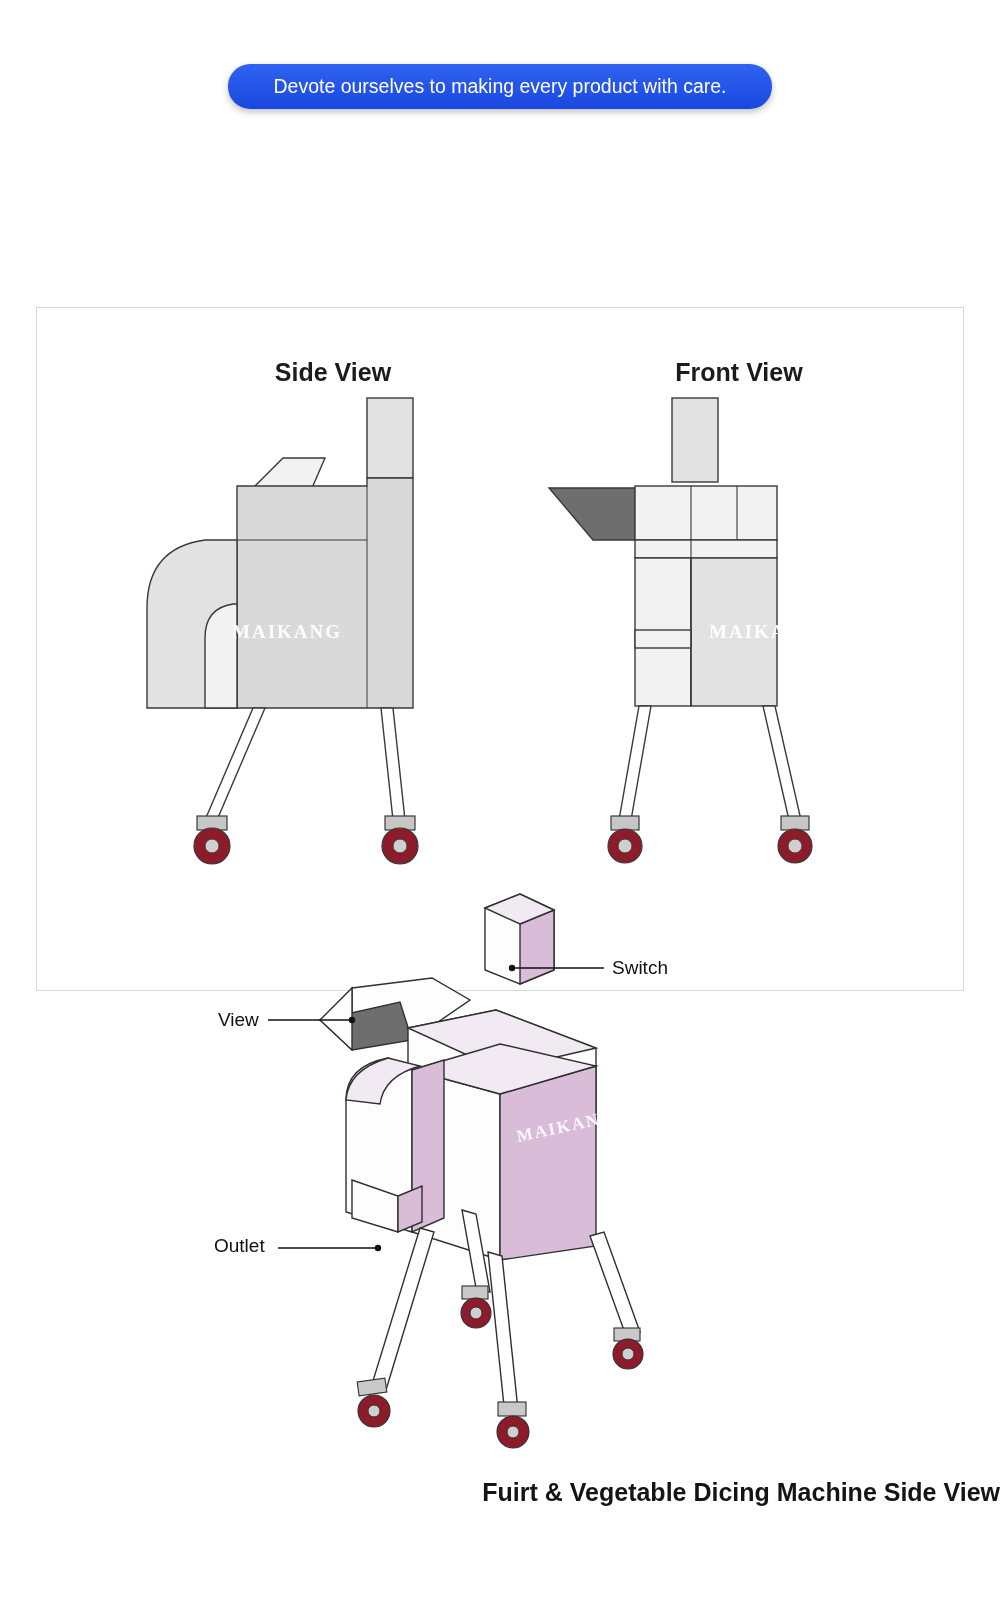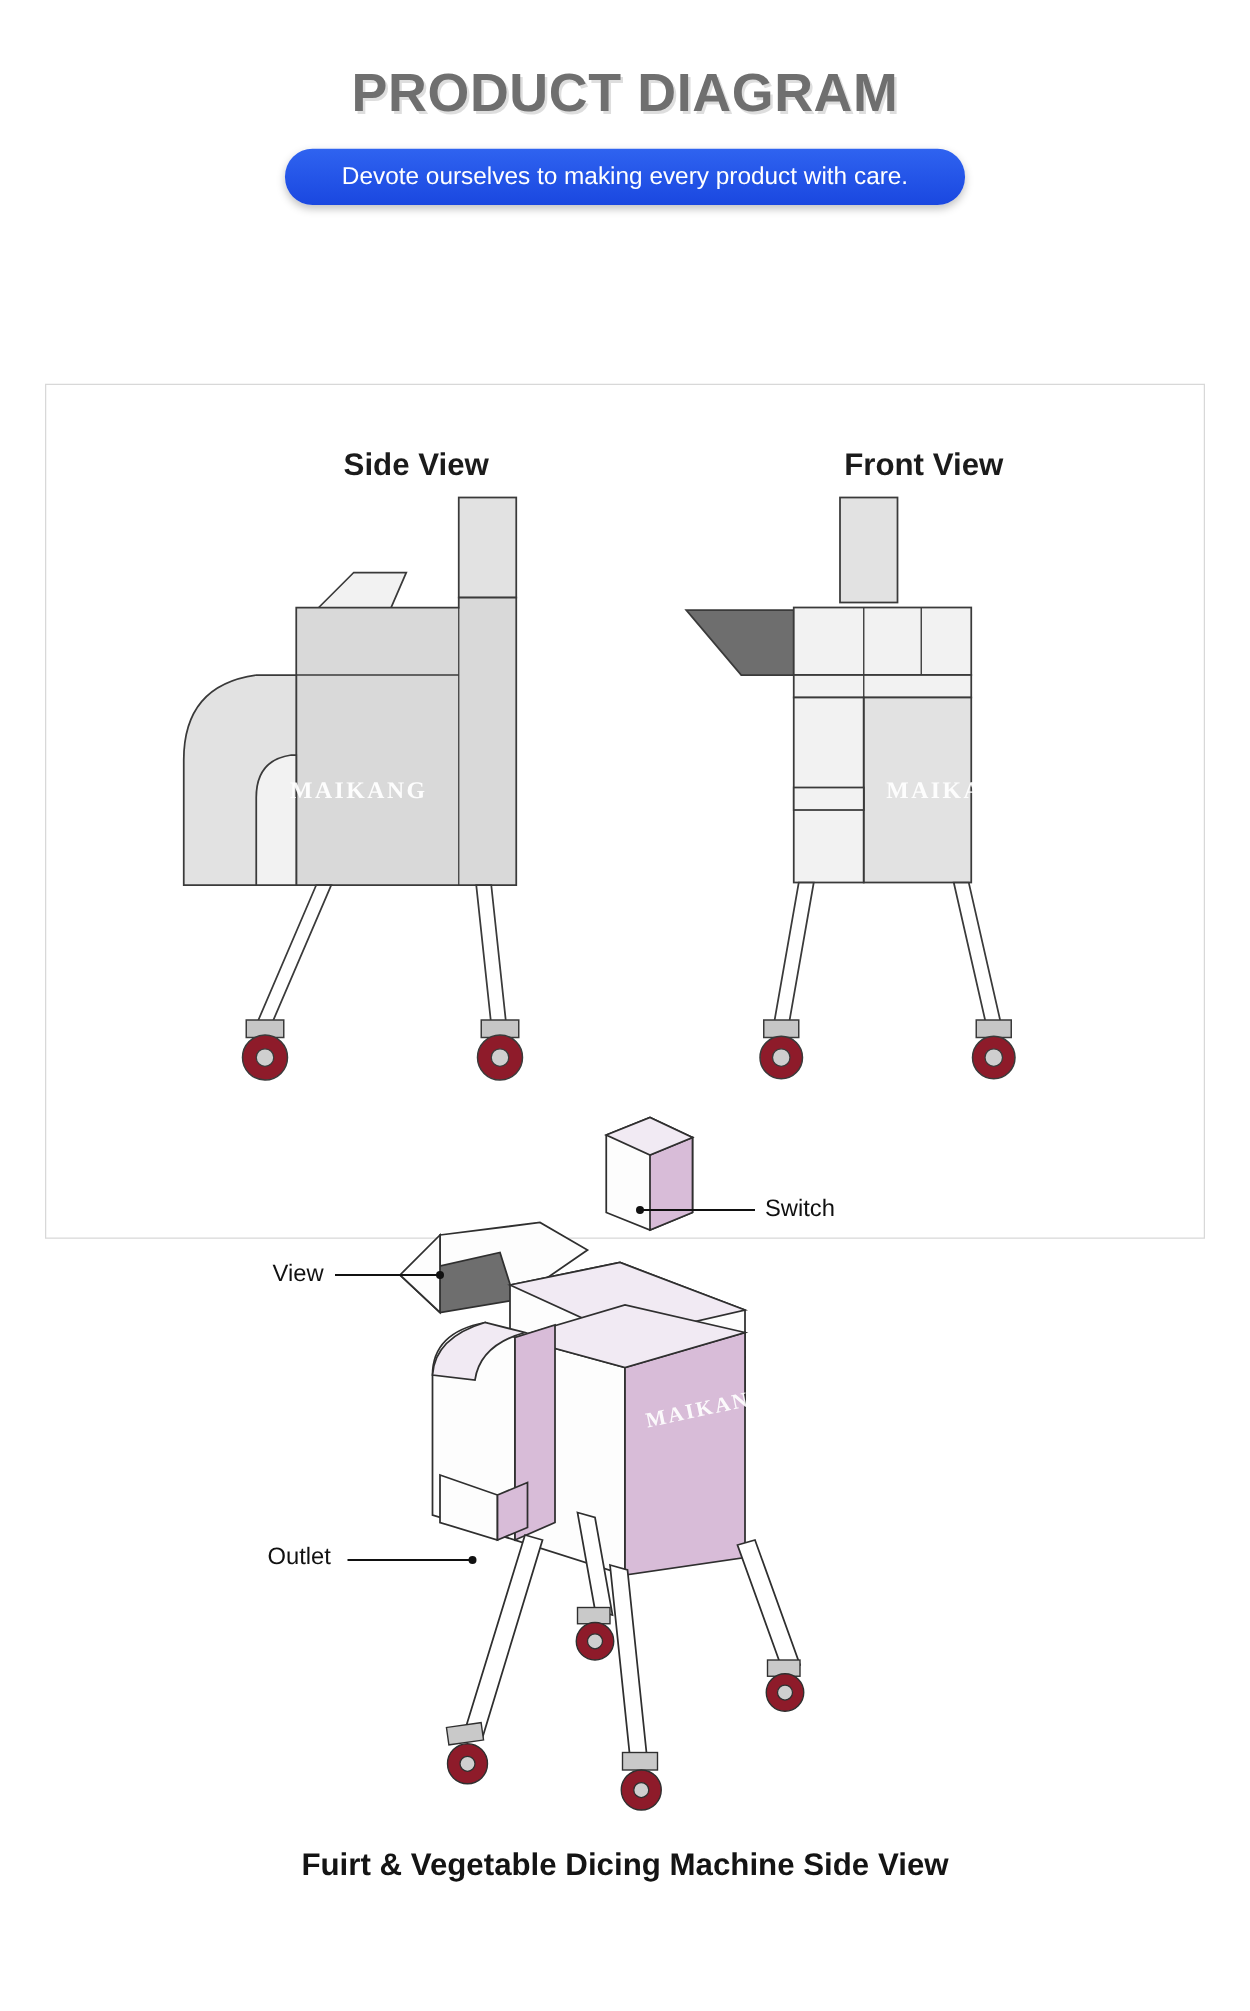--- a/index.html
+++ b/index.html
@@ -78,34 +78,33 @@
   }
   #label-switch { left: 612px; top: 957px; }
   #label-inlet  { left: 218px; top: 1009px; }
   #label-outlet { left: 214px; top: 1235px; }
 
   .caption {
     position: absolute;
     left: 0;
     top: 1478px;
     width: 1000px;
-    text-align: center;
+    text-align: right;
     font-size: 25px;
     font-weight: bold;
     color: #141414;
   }
 
   svg { display: block; }
   .panel-svg { position: absolute; left: 0; top: 0; }
 </style>
 </head>
 <body>
 
 <div class="header">
-  <div class="title-line">PRODUCT DIAGRAM</div>
   <div class="subtitle-wrap">
     <div class="subtitle">Devote ourselves to making every product with care.</div>
   </div>
 </div>
 
 <div class="views-panel">
 
   <div class="view-label" id="side-label">Side View</div>
   <div class="view-label" id="front-label">Front View</div>
 

